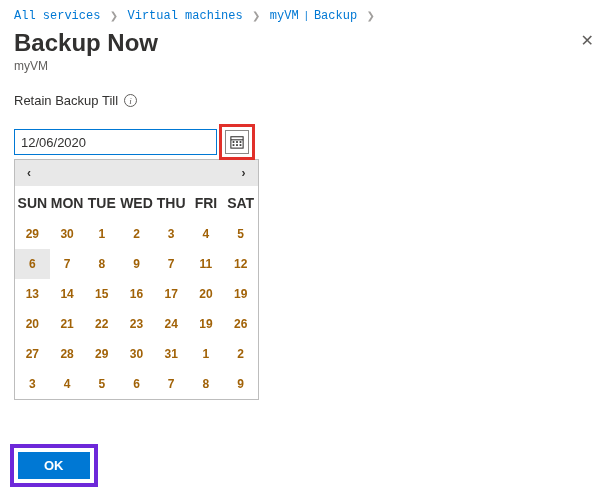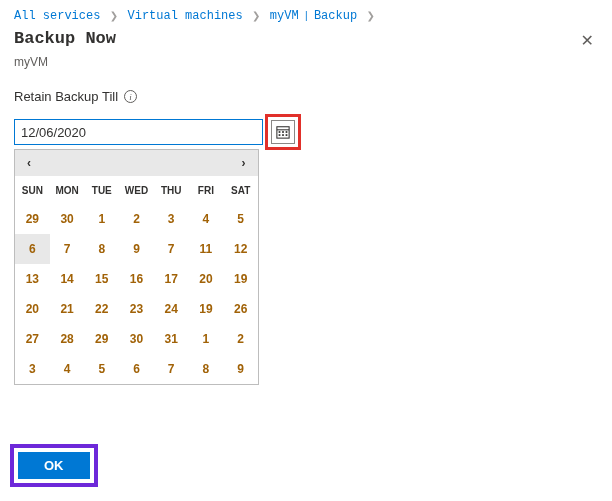--- a/index.html
+++ b/index.html
@@ -21,64 +21,63 @@
     margin-bottom: 6px;
   }
   .breadcrumb span.crumb { color: #0078d4; cursor: pointer; font-family: Liberation Mono, monospace; }
   .breadcrumb span.sep { color: #a19f9d; margin: 0 6px; font-size: 10px; }
   .page-header {
     display: flex;
     align-items: flex-start;
     justify-content: space-between;
   }
   .page-title {
-    font-size: 17px;
+    font-size: 24px;
     font-weight: 600;
     color: #323130;
     margin: 0;
-    font-family: Liberation Mono, monospace;
   }
   .close-btn {
     font-size: 16px;
     color: #605e5c;
     cursor: pointer;
     padding: 4px;
     line-height: 1;
   }
   .subtitle {
     font-size: 12px;
     color: #605e5c;
     margin-top: 2px;
     margin-bottom: 20px;
   }
   .field-label {
     font-size: 13px;
     color: #323130;
-    margin-bottom: 10px;
+    margin-bottom: 16px;
     display: flex;
     align-items: center;
     gap: 6px;
   }
   .info-icon {
     display: inline-flex;
     width: 13px; height: 13px;
     border: 1px solid #605e5c;
     border-radius: 50%;
     align-items: center; justify-content: center;
     font-size: 9px;
     font-style: italic;
     font-family: Georgia, serif;
     color: #605e5c;
   }
   .date-row {
     display: flex;
     align-items: center;
   }
   .date-input {
-    width: 249px;
+    width: 203px;
     height: 26px;
     border: 1px solid #0078d4;
     font-size: 13px;
     padding: 0 6px;
     outline: none;
     color: #323130;
   }
   .cal-trigger-wrap {
     border: 3px solid #e1302a;
     padding: 3px;
@@ -120,21 +119,21 @@
     color: #323130;
     padding: 2px 4px;
   }
   .cal-grid {
     display: grid;
     grid-template-columns: repeat(7, 1fr);
     text-align: center;
   }
   .cal-dow {
     font-weight: 700;
-    font-size: 10px;
+    font-size: 14px;
     padding: 9px 0 8px 0;
     color: #323130;
   }
   .cal-day {
     font-size: 12px;
     font-weight: 600;
     padding: 8px 0;
     cursor: pointer;
     color: #a16207;
   }

